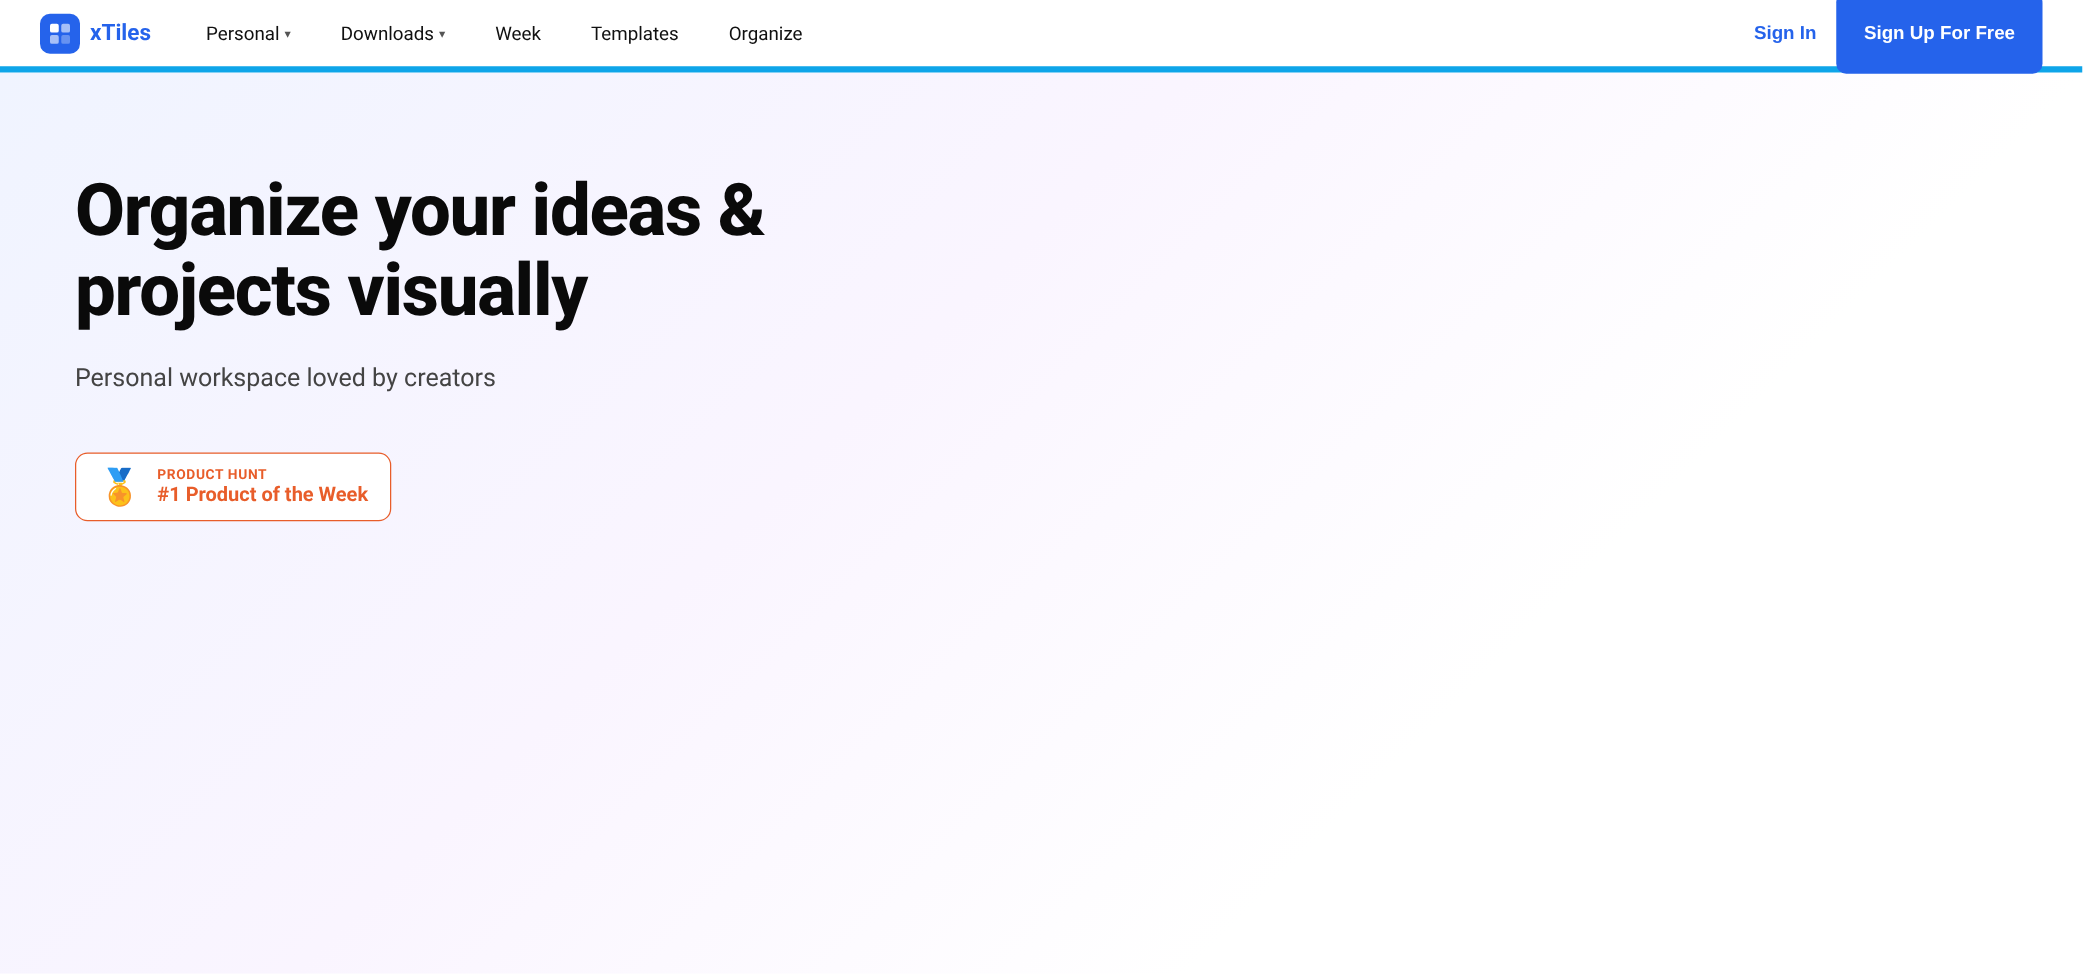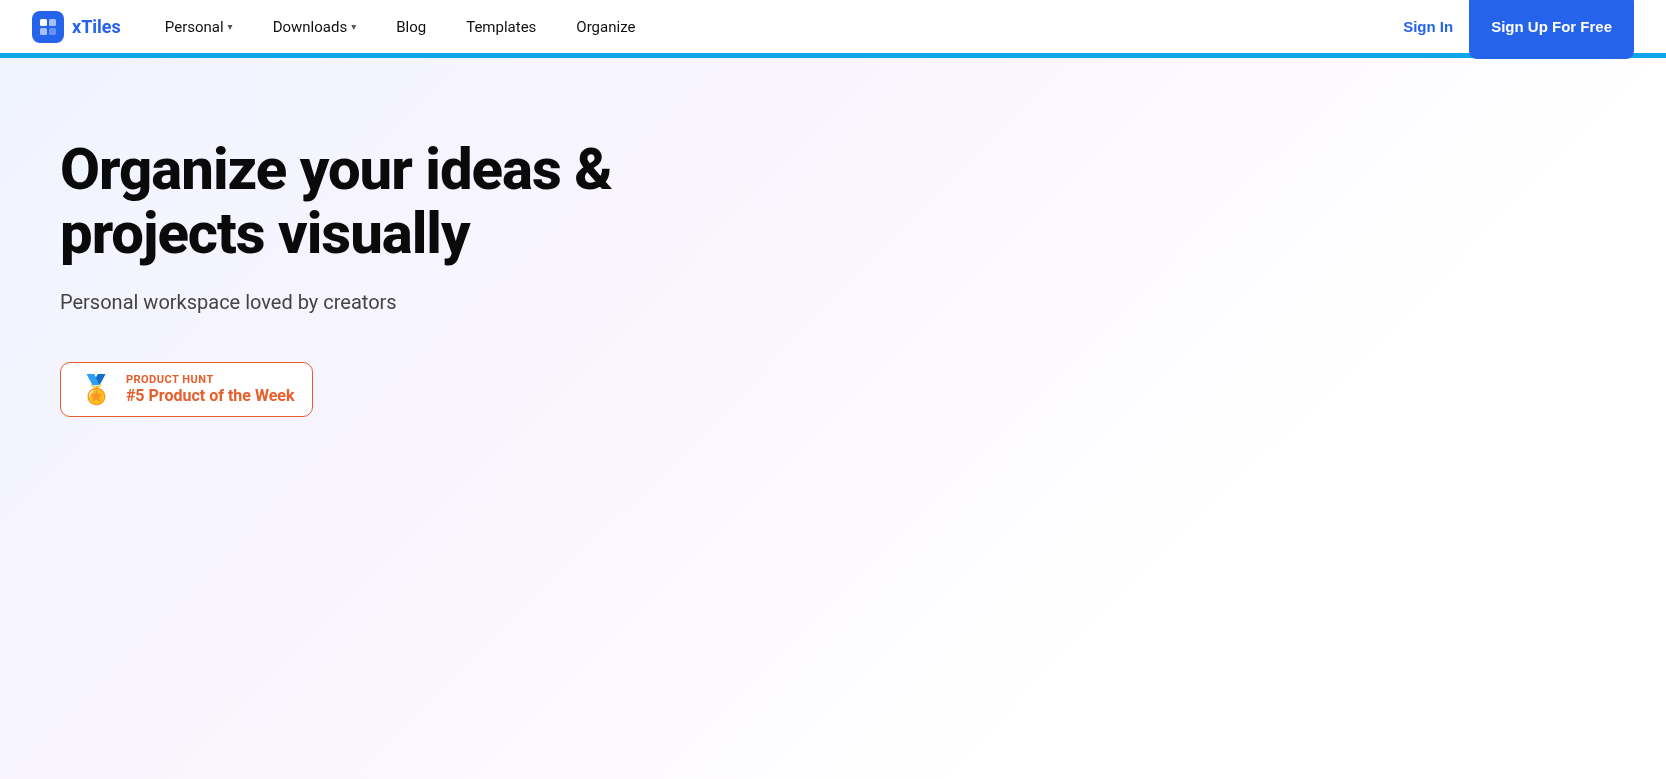--- a/index.html
+++ b/index.html
@@ -90,21 +90,21 @@
     <div class="nav-links">
       <a class="nav-link" href="#">
         <span>Personal</span>
         <span class="chevron">▾</span>
       </a>
       <a class="nav-link" href="#">
         <span>Downloads</span>
         <span class="chevron">▾</span>
       </a>
       <a class="nav-link" href="#">
-        <span>Blog</span>
+        <span>Week</span>
       </a>
       <a class="nav-link" href="#">
         <span>Templates</span>
       </a>
       <a class="nav-link" href="#">
         <span>Organize</span>
       </a>
     </div>
   </div>
   <div class="nav-right">
@@ -115,21 +115,21 @@
 
 <section class="hero">
   <div class="hero-left">
     <h1 class="hero-title">Organize your ideas &amp; projects visually</h1>
     <p class="hero-subtitle">Personal workspace loved by creators</p>
     <div class="hero-actions">
       <div class="product-hunt-badge">
         <span class="ph-medal">🏅</span>
         <div>
           <div class="ph-text-top">PRODUCT HUNT</div>
-          <div class="ph-text-bottom">#5 Product of the Week</div>
+          <div class="ph-text-bottom">#1 Product of the Week</div>
         </div>
       </div>
     </div>
   </div>
 
   <div class="hero-right">
     
   </div>
 </section>
 

